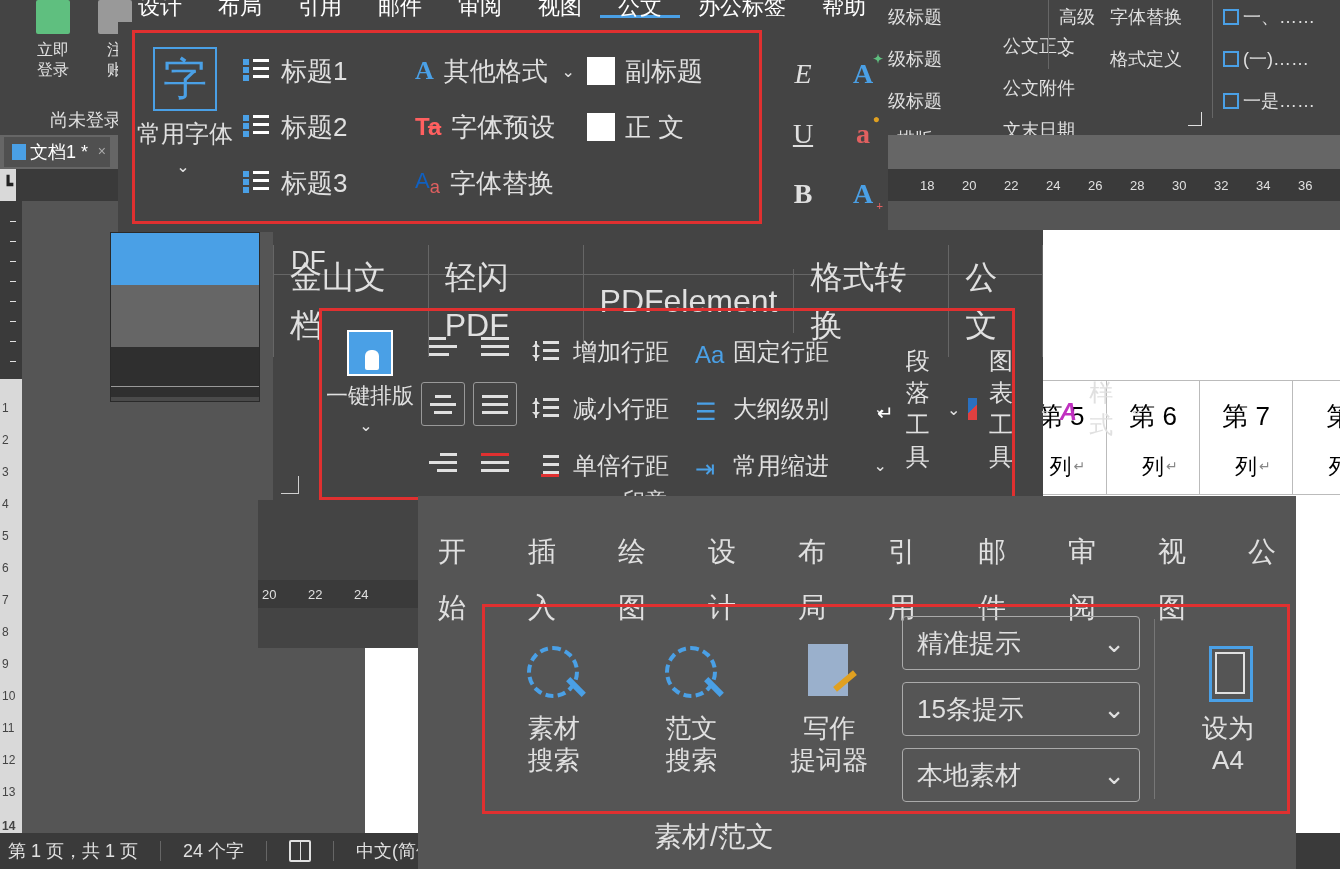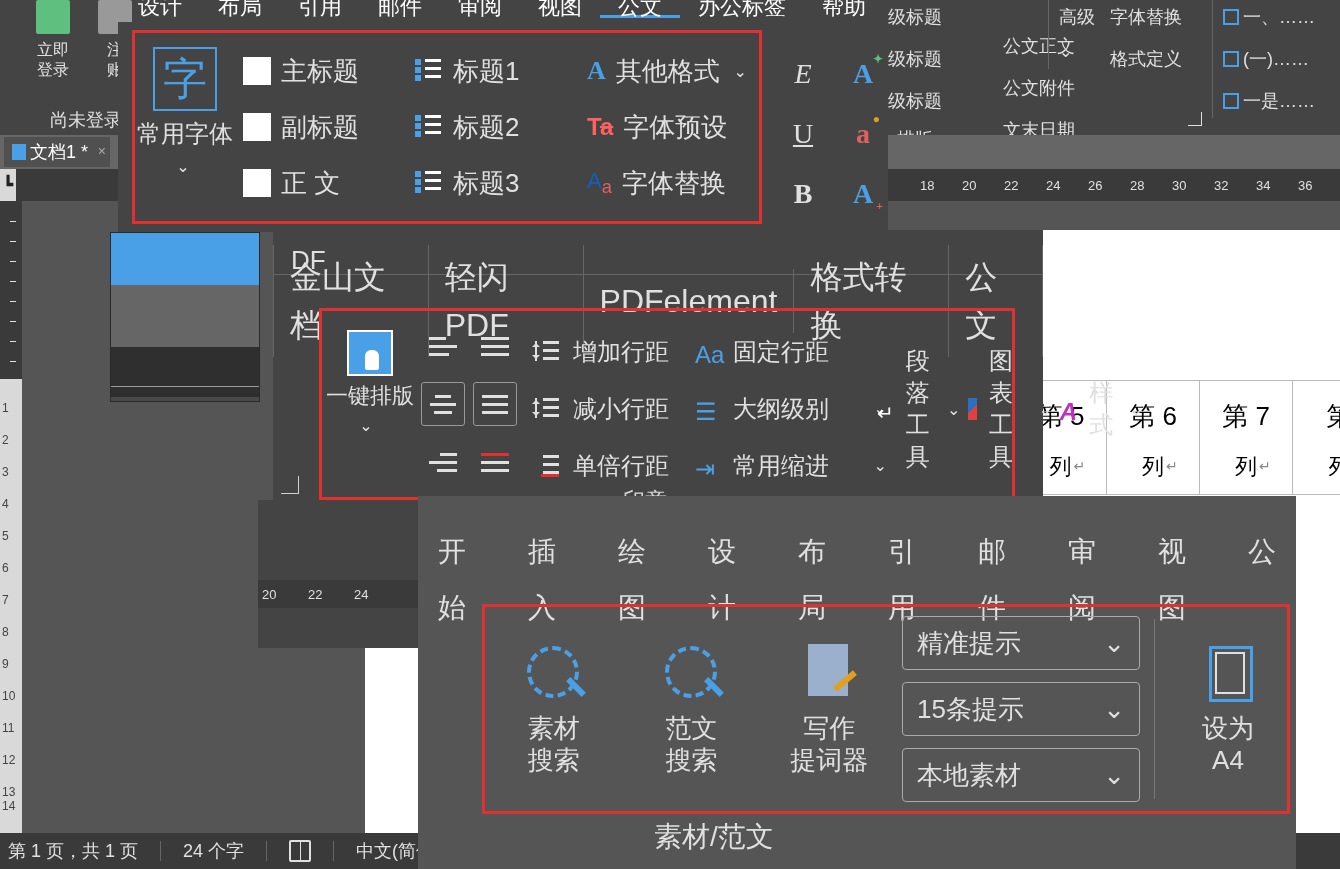--- a/index.html
+++ b/index.html
@@ -430,21 +430,21 @@
   <div class="num" style="top:118px;">4</div>
   <div class="num" style="top:150px;">5</div>
   <div class="num" style="top:182px;">6</div>
   <div class="num" style="top:214px;">7</div>
   <div class="num" style="top:246px;">8</div>
   <div class="num" style="top:278px;">9</div>
   <div class="num" style="top:310px;">10</div>
   <div class="num" style="top:342px;">11</div>
   <div class="num" style="top:374px;">12</div>
   <div class="num" style="top:406px;">13</div>
-  <div class="num" style="top:420px;">14</div>
+  <div class="num" style="top:440px;font-weight:bold;">14</div>
 </div>
 
 <div class="col-headers">
   <div class="col"><span>第 5</span><span class="liehuiche">列</span></div>
   <div class="col"><span>第 6</span><span class="liehuiche">列</span></div>
   <div class="col"><span>第 7</span><span class="liehuiche">列</span></div>
   <div class="col" style="border-right:none;"><span>第</span><span class="liehuiche">列</span></div>
 </div>
 
 <div class="navpane">
@@ -463,28 +463,20 @@
   <span>中文(简体，中国</span>
 </div>
 
 <div class="panel1">
   <div class="panel1-redbox">
     <div class="p1-bigcol">
       <div class="zi">字</div>
       <div class="lbl"><span>常用字体</span><span class="chev">⌄</span></div>
     </div>
     <div class="p1-grid">
-      <div class="cell">
-          <div class="ic ic-para">
-            <span></span>
-            <span></span>
-            <span></span>
-          </div>
-          <span>主标题</span>
-        </div>
       <div class="cell">
           <div class="ic ic-list">
             <span class="dot2"></span>
             <span class="dot3"></span>
           </div>
           <span>标题1</span>
         </div>
       <div class="cell col3">
           <span class="A-accent">A</span>
           <span>其他格式</span>

